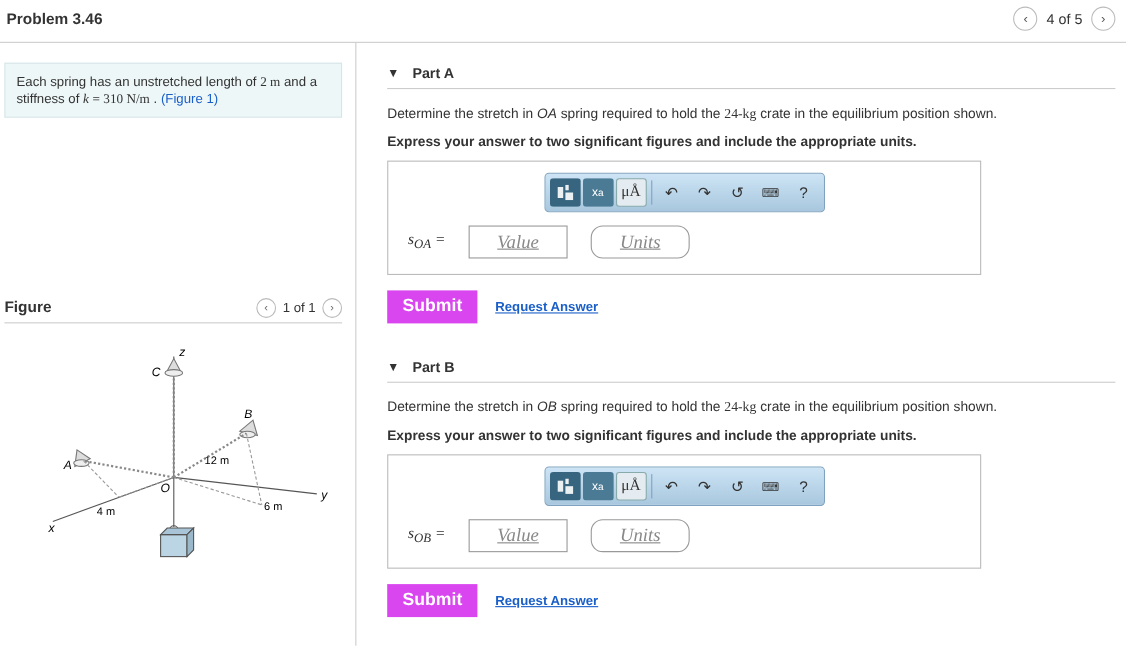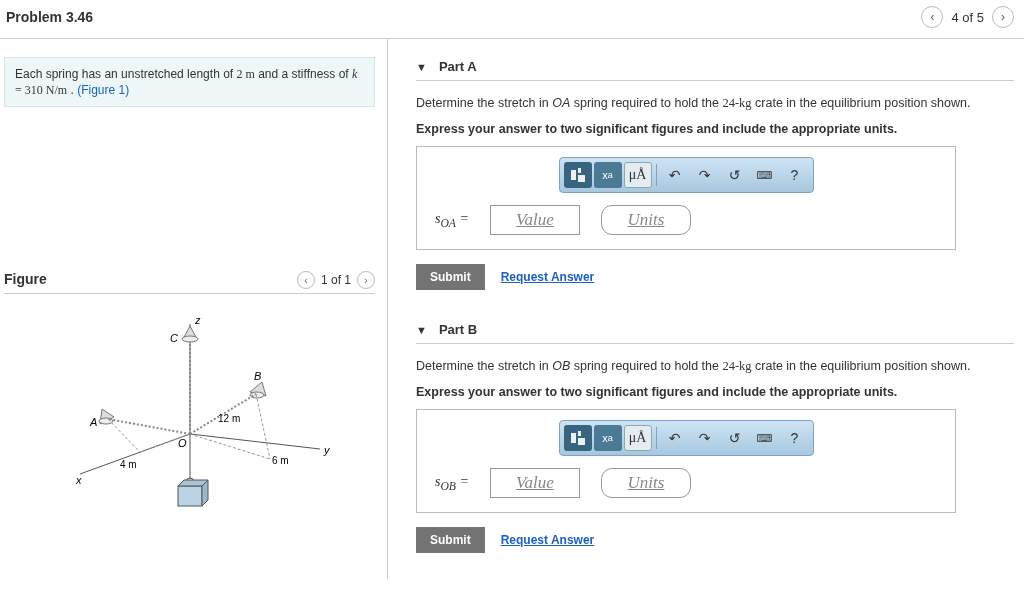--- a/index.html
+++ b/index.html
@@ -19,21 +19,21 @@
     padding: 6px 10px 10px 6px;
     border-bottom: 1px solid #ccc;
   }
   .topbar h3 { font-size: 14px; font-weight: bold; }
   .pager { display: flex; align-items: center; gap: 8px; font-size: 13px;}
   .pager .circle-btn {
     width: 22px; height: 22px; border: 1px solid #bbb; border-radius: 50%;
     display:flex; align-items:center; justify-content:center; font-size:12px; cursor:pointer; color:#555;
   }
   .main { display:flex; }
-  .leftcol { width: 388px; border-right: 1px solid #ccc; padding: 18px 12px 0 4px; }
+  .leftcol { width: 324px; border-right: 1px solid #ccc; padding: 18px 12px 0 4px; }
   .infobox {
     background: #eef7f8;
     border: 1px solid #d6e5e7;
     padding: 8px 10px;
     font-size: 12px;
     line-height: 1.35;
   }
   .infobox a { color: #1a5fc8; text-decoration: none; }
   .figure-section { margin-top: 160px; }
   .figure-header {
@@ -76,22 +76,22 @@
   .tool-btn.mu { background: #e5ecf1; border:1px solid #8aa; font-family: serif;}
   .answer-row { display:flex; align-items:center; gap:21px; margin-top: 12px; margin-left: 4px;}
   .var-label { font-style: italic; font-family: "Times New Roman", serif; font-size:14px;}
   .val-box, .unit-box {
     border:1px solid #999; height:30px; display:flex;align-items:center;justify-content:center;
     font-family:"Times New Roman",serif; font-style:italic; color:#888; font-size:17px;text-decoration:underline;
   }
   .val-box { width:90px;} .unit-box { width:90px;border-radius:11px;}
   .submit-row { display:flex; align-items:center; gap:16px; margin-top: 14px; }
   .submit-btn {
-    background: #737373; color:#fff; border:none; padding:6px 14px; font-weight:bold;
-    font-size:12px; cursor:pointer;
+    background: #d946ef; color:#fff; border:none; padding:6px 14px; font-weight:bold;
+    font-size:16px; cursor:pointer;
   }
   .req-link { color:#1a5fc8; font-weight:bold; text-decoration:underline; font-size:12px; cursor:pointer;}
   .kg { font-family:"Times New Roman",serif;}
   .tool-sep { width:1px; height:22px; background:#7fa3bf; margin:0 2px;}
 </style>
 </head>
 <body>
 
 <div class="topbar">
   <h3>Problem 3.46</h3>

